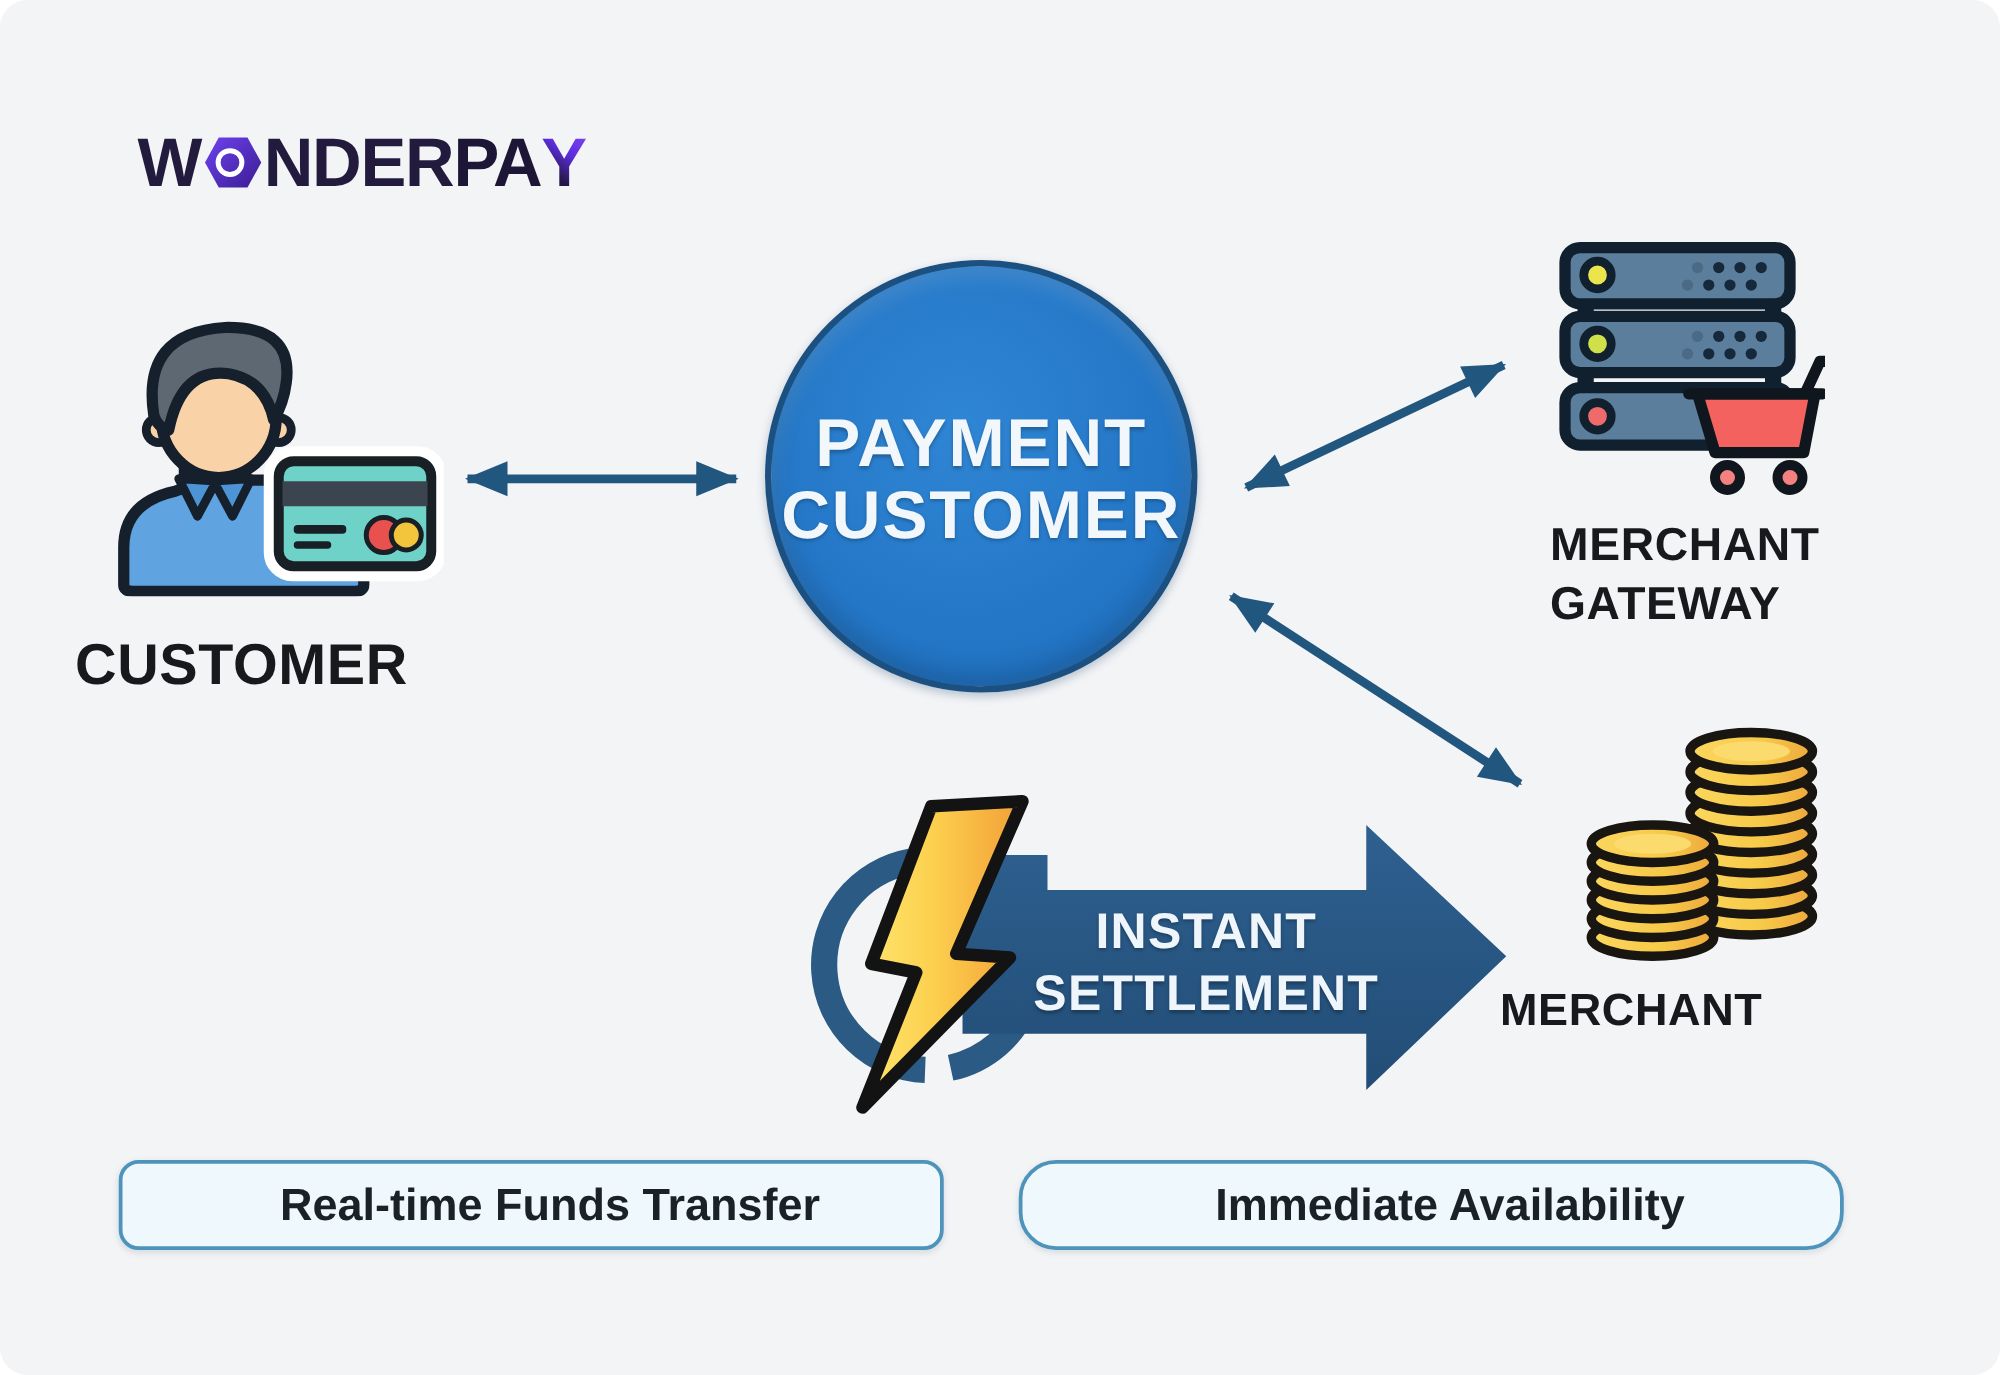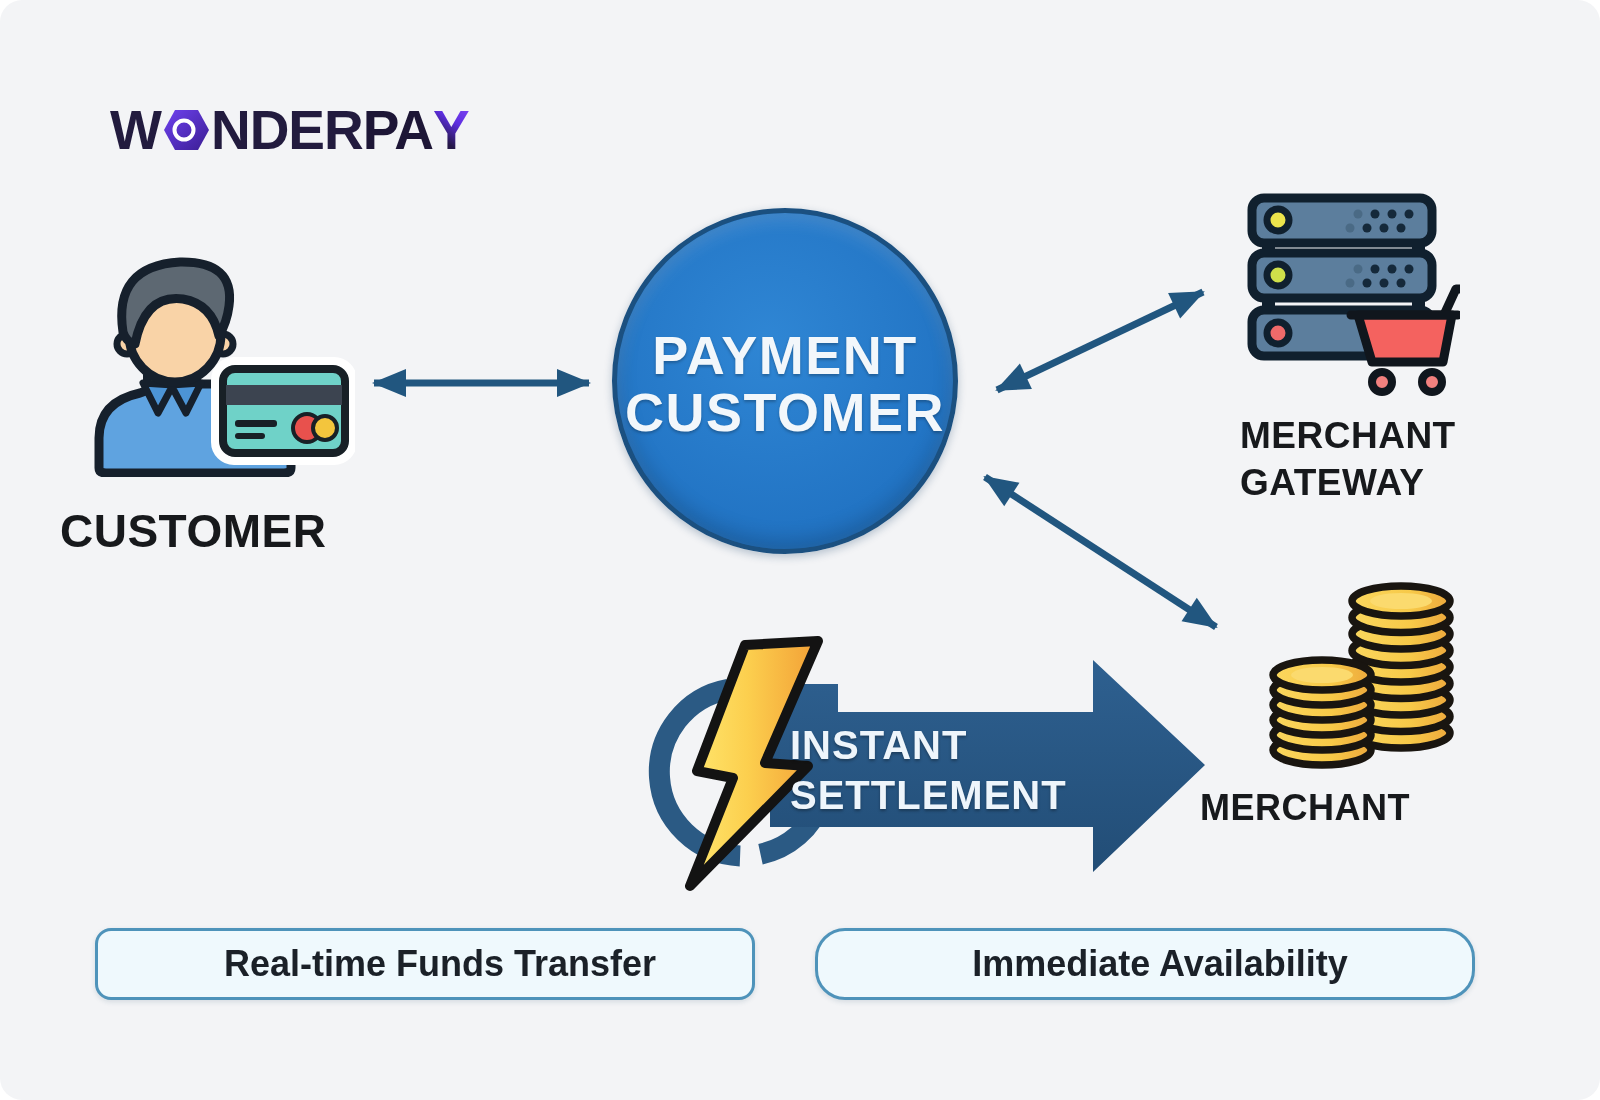--- a/index.html
+++ b/index.html
@@ -23,21 +23,21 @@
   
   .gateway{left:612px;top:208px;width:346px;height:346px;border-radius:50%;
     background:radial-gradient(circle at 45% 38%,#2f86d4 0%,#2274c4 68%,#1e6cba 100%);
     border:5px solid #1b5080;display:flex;flex-direction:column;align-items:center;justify-content:center;
     box-shadow:0 3px 8px rgba(20,60,100,.28), inset 0 -8px 20px rgba(0,0,0,.18), inset 0 8px 16px rgba(255,255,255,.14);
     padding-top:6px;box-sizing:border-box;}
   .gateway span{display:block;font-size:54px;font-weight:700;color:#f2f7fb;letter-spacing:1.5px;
     line-height:57px;text-shadow:0 2px 3px rgba(0,0,0,.25);}
 
   
-  .settle-text{left:790px;top:720px;width:350px;font-size:40px;font-weight:700;
+  .settle-text{left:790px;top:720px;width:350px;text-align:center;font-size:40px;font-weight:700;
     color:#eef5fb;line-height:50px;letter-spacing:1px;text-shadow:0 2px 3px rgba(0,0,0,.3);}
 
   
   .badge{top:928px;height:72px;border:3px solid #4e93ba;border-radius:16px;background:#eff9fd;
     box-shadow:0 2px 5px rgba(40,80,110,.15);display:flex;align-items:center;justify-content:center;
     font-size:36px;font-weight:700;color:#1b2128;box-sizing:border-box;padding-left:30px;}
   .badge1{left:95px;width:660px;}
   .badge2{left:815px;width:660px;border-radius:30px;}
 
   svg{display:block;}

